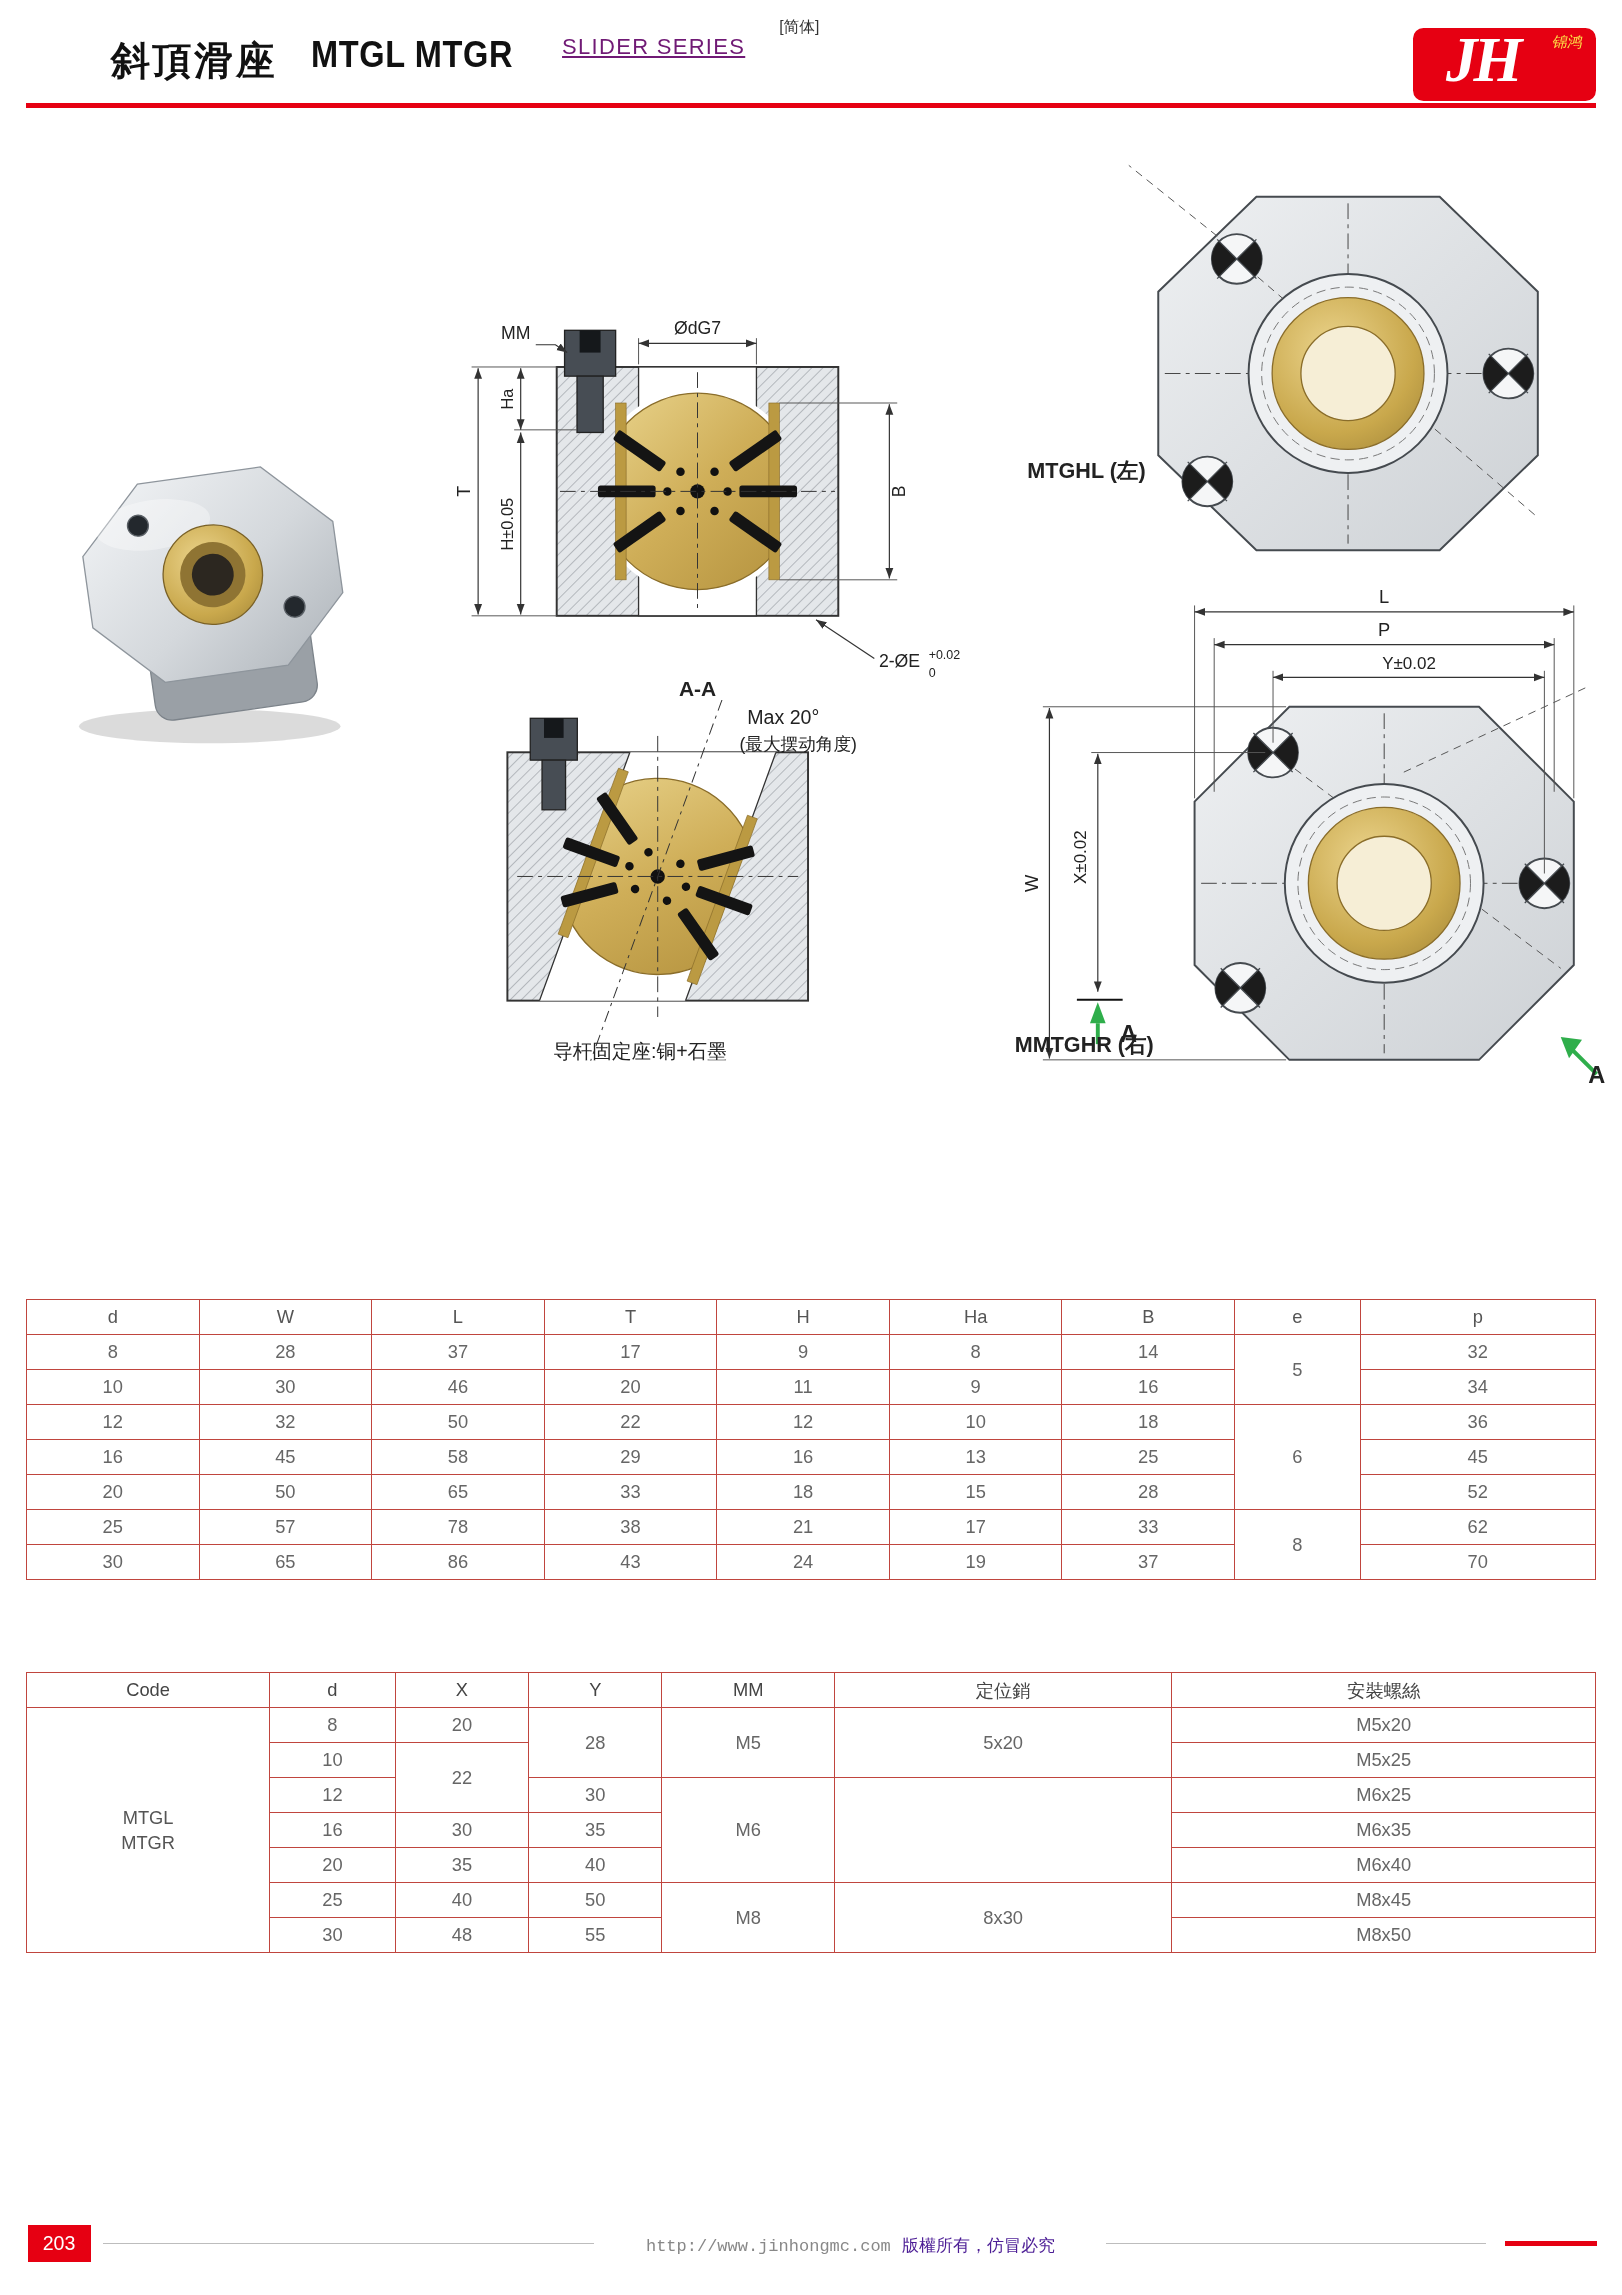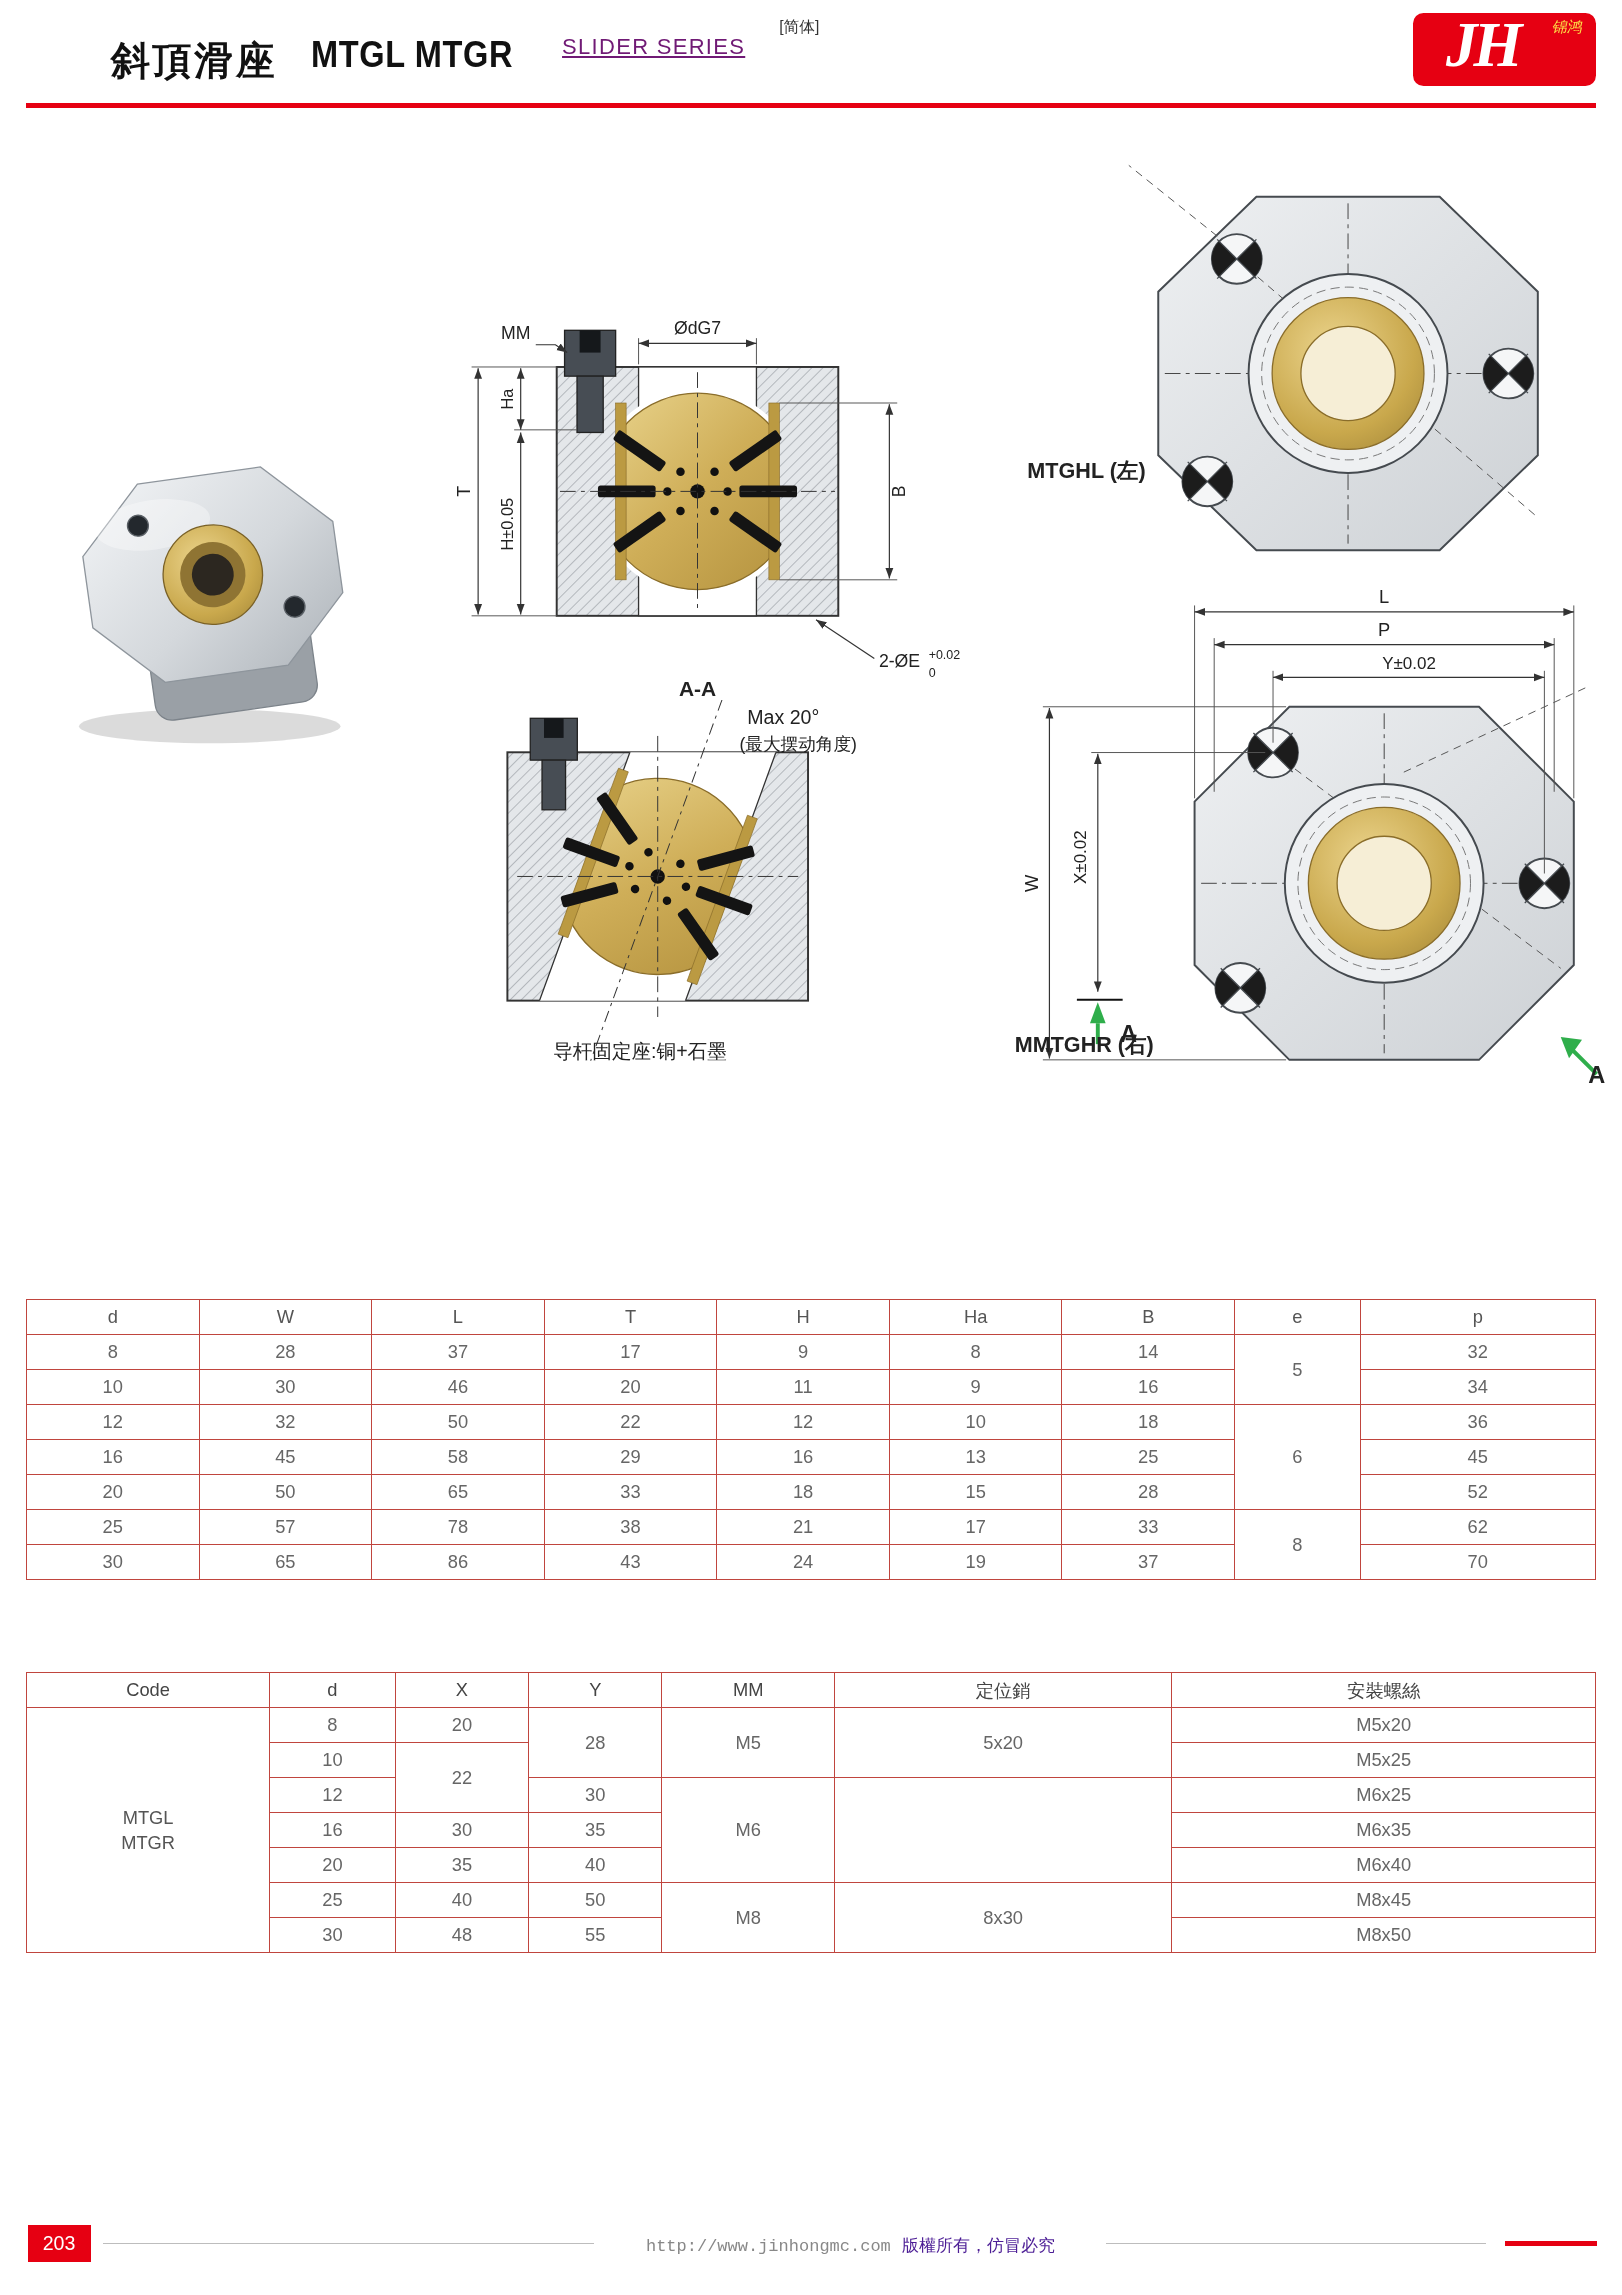--- a/index.html
+++ b/index.html
@@ -13,21 +13,21 @@
   }
   .abs { position: absolute; }
 
   
   .title-row { position:absolute; left:65px; top:34px; display:flex; align-items:flex-start; gap:34px;margin-left:46px; }
   .title-cn   { font-size:39px; font-weight:bold; color:#111; letter-spacing:2.6px; }
   .title-model{ font-size:37px; font-weight:bold; color:#111; transform:scaleX(.88); transform-origin:left; letter-spacing:0.7px; }
   .title-series{ font-size:22px; color:#701a75; letter-spacing:1.3px; margin-left:-13px;text-decoration:underline; }
   .title-lang { font-size:15.7px; color:#333; position:relative; top:-17px; }
   .red-rule { position:absolute; left:26px; top:103px; width:1570px; height:4.6px; background:#e60012; }
-  .logo { position:absolute; left:1413px; top:13px; width:183px; height:73px; background:#e60012; border-radius:10.5px; }
+  .logo { position:absolute; left:1413px; top:28px; width:183px; height:73px; background:#e60012; border-radius:10.5px; }
   .logo-jh { position:absolute; left:33px; top:-3.9px; font-family:"Liberation Serif", serif; font-style:italic; font-weight:bold; font-size:63px; color:#fff; letter-spacing:-3.9px; }
   .logo-sub { position:absolute; right:14.4px; top:5.2px; font-size:15px; color:#fde047;font-style:italic; }
 
   
   .notes { position:absolute; left:105px; top:1140px; font-size:19.6px; color:#444; }
   .notes div { height:43px; }
 
   
   table { border-collapse:collapse; table-layout:fixed; width:1570px; }
   .t1 { position:absolute; left:26px; top:1299px; }

